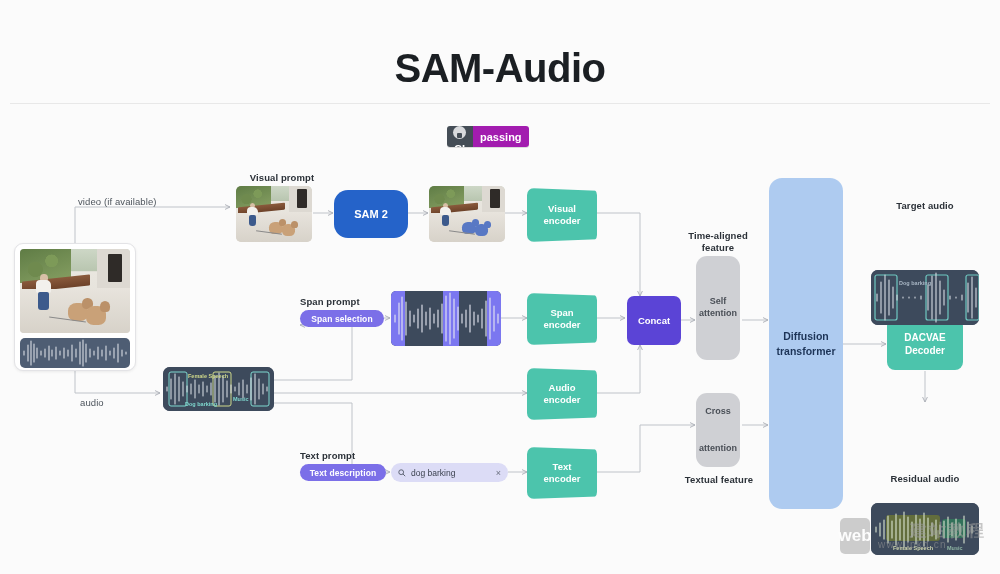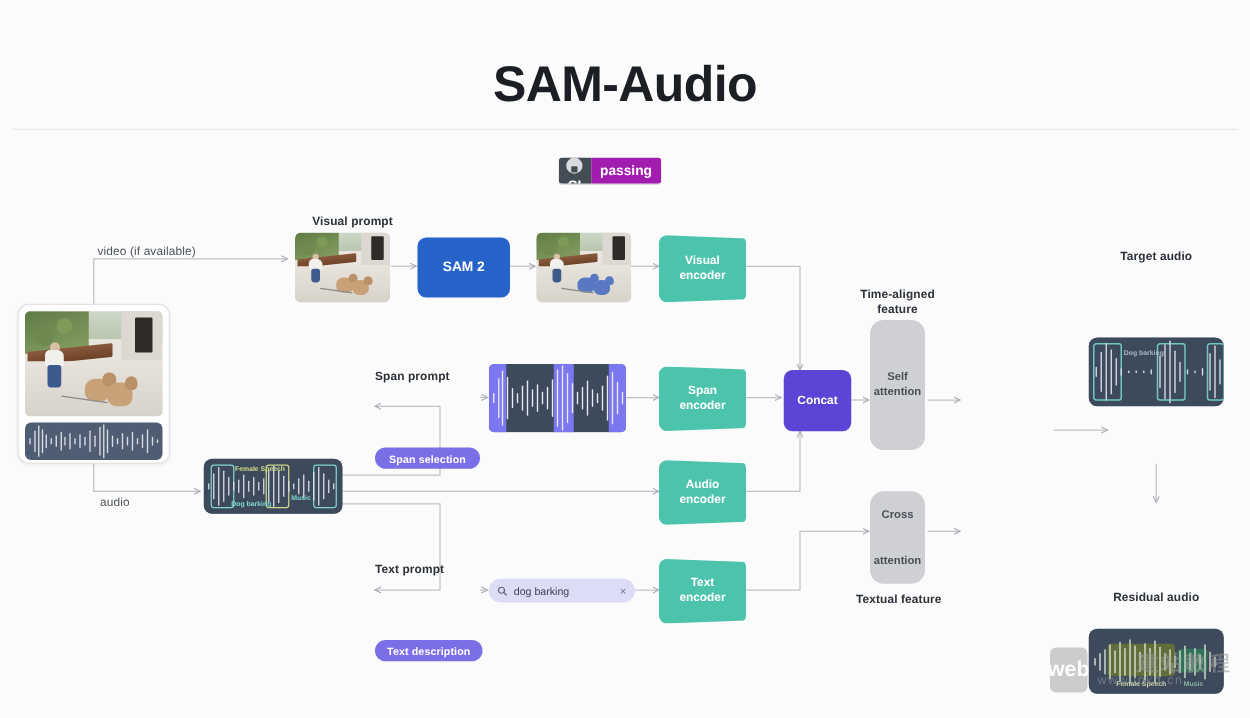--- a/index.html
+++ b/index.html
@@ -84,35 +84,35 @@
   .wave-strip{
     width:100%;height:30px;margin-top:5px;background:#4e5d73;border-radius:5px;
     position:relative;overflow:hidden;
   }
   .wave{position:absolute;left:0;top:0;width:100%;height:100%;}
   
   .pill{
     border-radius:10px;color:#fff;font-size:8.5px;font-weight:600;
     display:flex;align-items:center;justify-content:center;letter-spacing:.1px;
   }
-  .pill-purple{background:#7b6fe8;margin-top:48px;}
+  .pill-purple{background:#7b6fe8;}
   .searchbox{
     background:#dcdcf6;border-radius:10px;display:flex;align-items:center;
     gap:5px;padding:0 7px;font-size:8.5px;color:#3c4250;
   }
   .searchbox .sx{margin-left:auto;color:#6c7180;font-size:9px;}
   
   .enc{
     background:#4cc4ac;color:#fff;font-size:9.5px;font-weight:600;
     display:flex;align-items:center;justify-content:center;text-align:center;
     line-height:1.3;border-radius:7px;
     clip-path:polygon(0 0,100% 5%,100% 95%,0 100%);
   }
   .sam2{
-    background:#2563c9;color:#fff;font-size:11px;font-weight:700;border-radius:7px;
+    background:#2563c9;color:#fff;font-size:11px;font-weight:700;border-radius:14px;
     display:flex;align-items:center;justify-content:center;
   }
   .concat{
     background:#5b44d6;color:#fff;font-size:9.5px;font-weight:600;border-radius:7px;
     display:flex;align-items:center;justify-content:center;
   }
   .attn{
     background:#cfd0d4;color:#4a4f57;font-size:9px;font-weight:600;border-radius:11px;
     display:flex;align-items:center;justify-content:center;text-align:center;line-height:1.3;
   }
@@ -423,21 +423,29 @@
     <span>attention</span>
   </div>
 
   <div class="node attn" style="left:696px;top:393px;width:44px;height:74px;flex-direction:column;gap:25px;">
     <span>Cross</span>
     <span>attention</span>
   </div>
 
   <div class="lbl" style="left:673px;top:474px;width:92px;">Textual feature</div>
 
-
+  <div class="node dit" style="left:769px;top:178px;width:74px;height:331px;flex-direction:column;">
+    <span>Diffusion</span>
+    <span>transformer</span>
+  </div>
+
+  <div class="node dec" style="left:887px;top:318px;width:76px;height:52px;flex-direction:column;">
+    <span>DACVAE</span>
+    <span>Decoder</span>
+  </div>
 
   <div class="lbl" style="left:875px;top:200px;width:100px;">Target audio</div>
   <div class="node audio-panel" style="left:871px;top:226px;width:108px;height:55px;">
     <svg width="108" height="55">
       <rect x="0" y="0" width="108" height="55" fill="#3d4a5c"></rect>
       <rect x="4" y="5" width="22" height="45" fill="none" stroke="#6fc9c2" stroke-width="1.2" rx="2"></rect>
       <rect x="55" y="5" width="22" height="45" fill="none" stroke="#6fc9c2" stroke-width="1.2" rx="2"></rect>
       <rect x="95" y="5" width="13" height="45" fill="none" stroke="#6fc9c2" stroke-width="1.2" rx="2"></rect>
       <g stroke="#d7dde4" stroke-width="1.1" stroke-linecap="round">
         <line x1="6" y1="24" x2="6" y2="31"></line>

